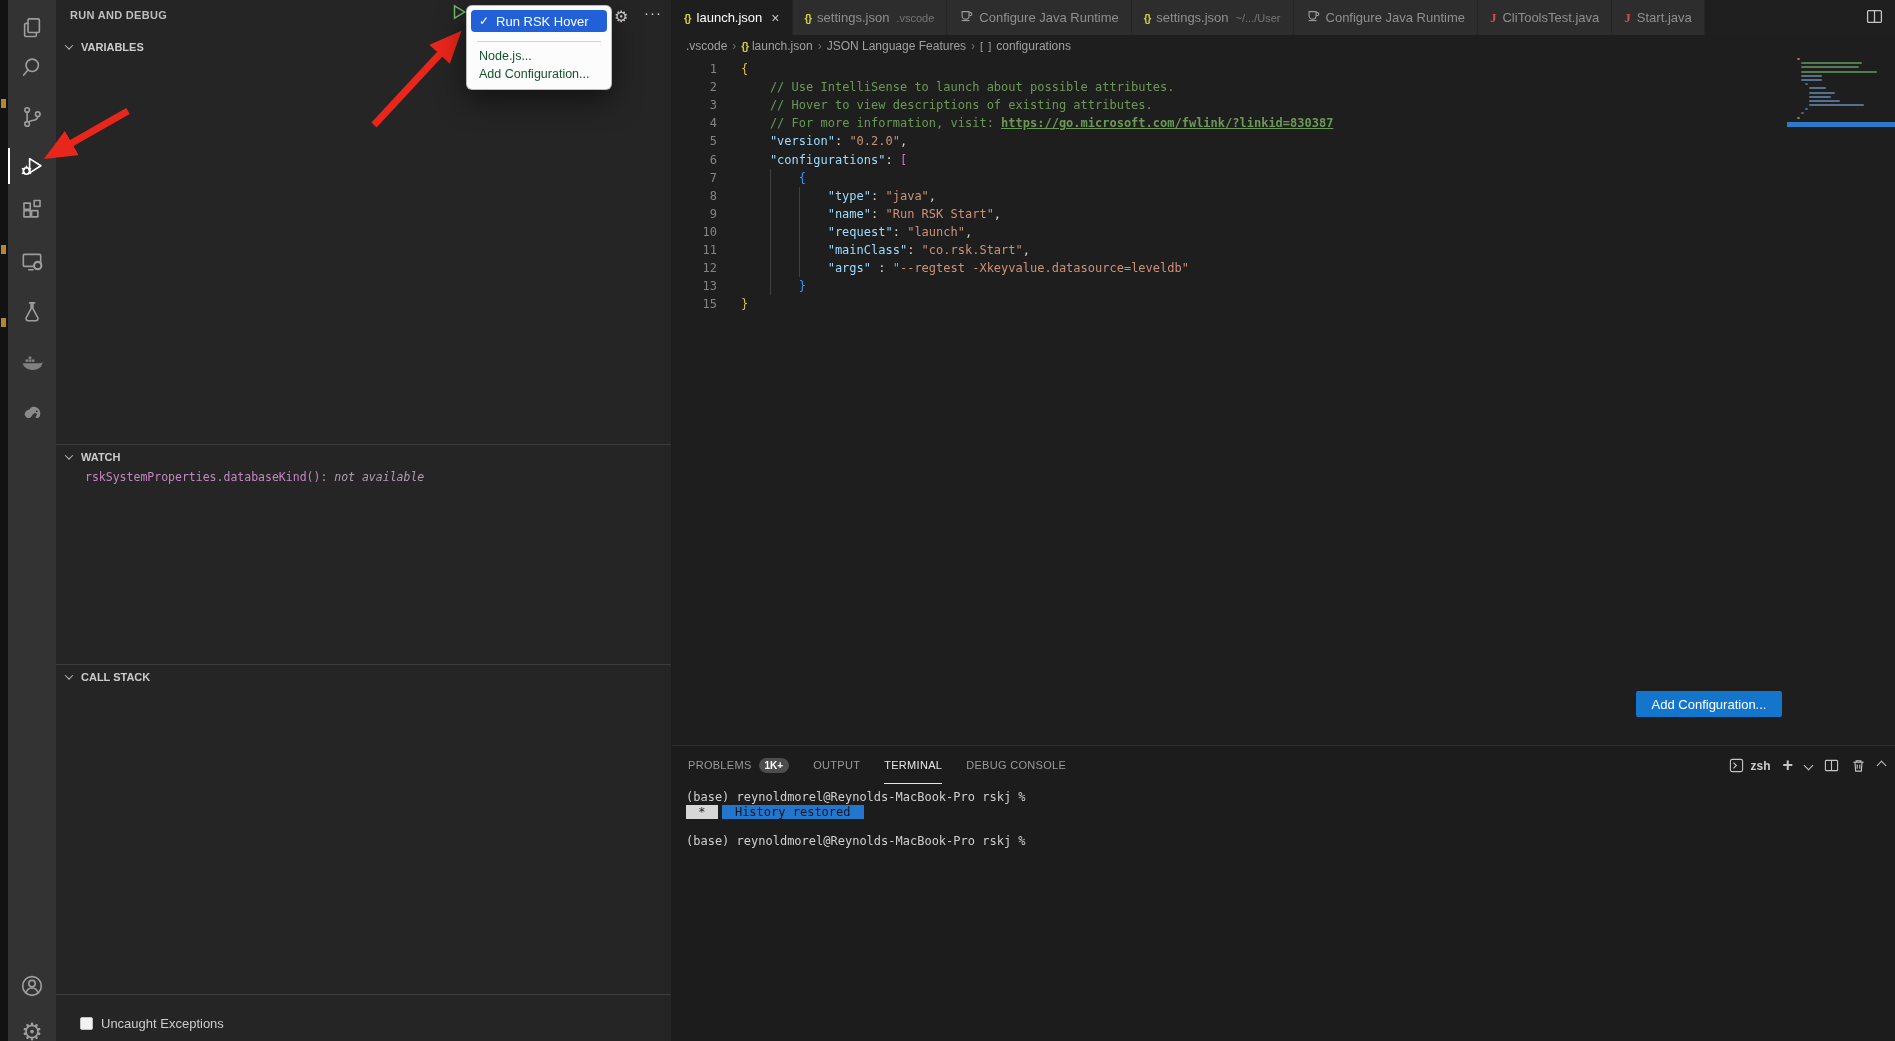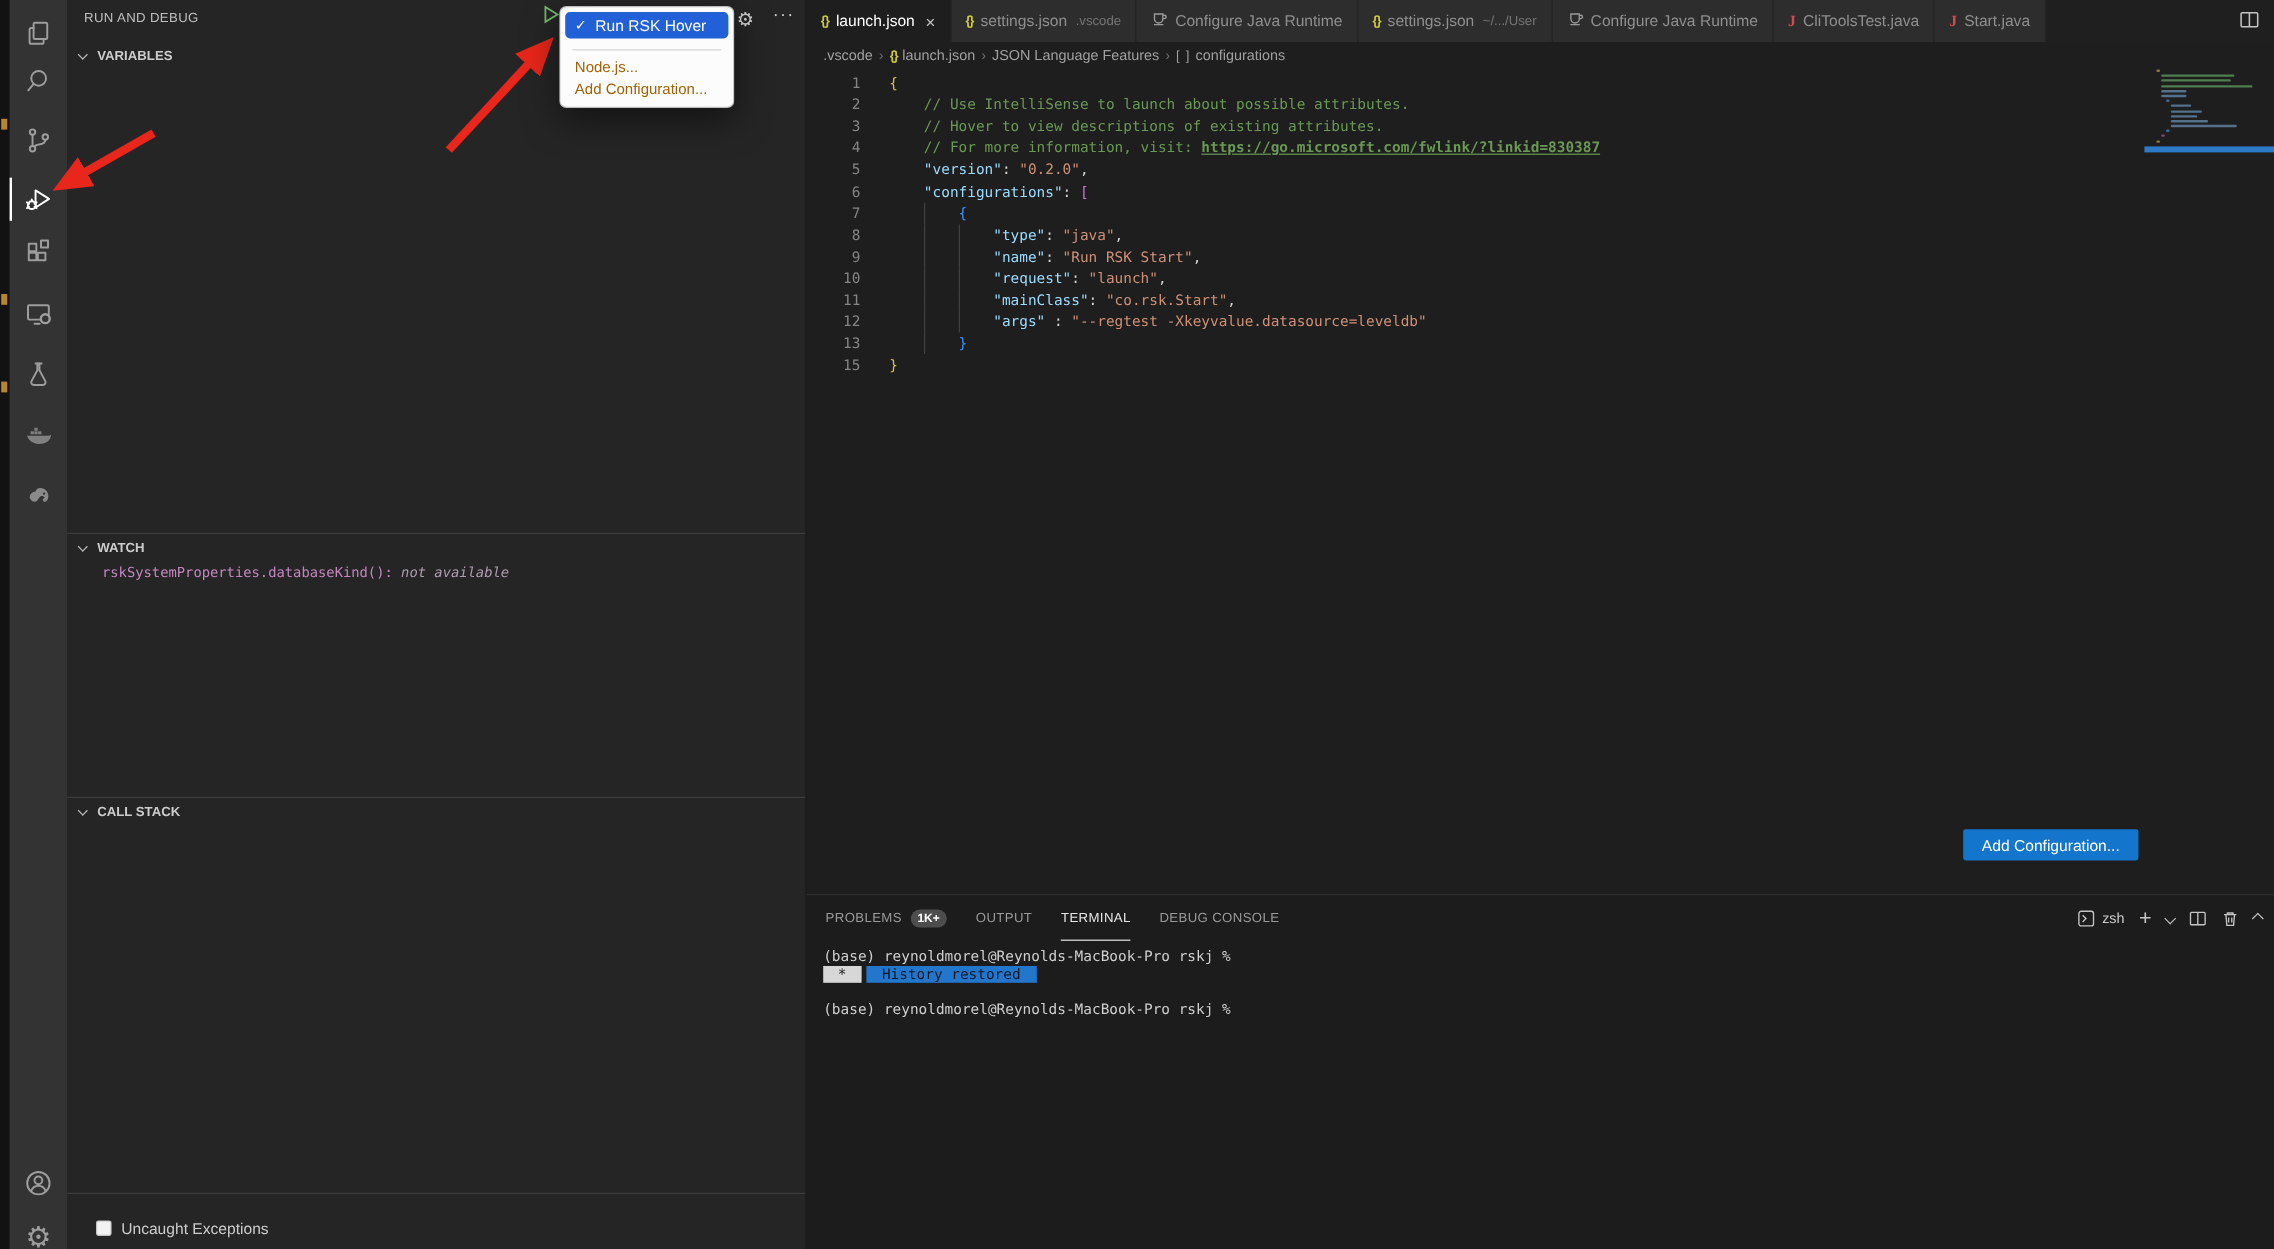--- a/index.html
+++ b/index.html
@@ -14,21 +14,21 @@
   .activity-bar { position:absolute; left:8px; top:0; width:48px; height:100%; background:#333333; z-index:5; }
   .ab-item { position:absolute; left:0; width:48px; height:48px; display:flex; align-items:center; justify-content:center; color:#9d9d9d; cursor:pointer; }
   .ab-item.active { color:#ffffff; }
   .ab-item.active::before { content:""; position:absolute; left:0; top:6px; bottom:6px; width:2px; background:#ffffff; }
   .ab-item svg { width:26px; height:26px; stroke:currentColor; fill:none; stroke-width:1.5; stroke-linecap:round; stroke-linejoin:round; }
   .ab-gear { font-size:24px; line-height:1; }
 
   
   .sidebar { position:absolute; left:56px; top:0; width:616px; height:100%; background:#252526; z-index:4; border-right:1px solid #1b1b1b; }
   .sb-header { position:absolute; top:0; left:0; right:0; height:35px; }
-  .sb-title { position:absolute; left:14px; top:9px; font-size:11px; color:#bfbfbf; letter-spacing:.3px; }
+  .sb-title { position:absolute; left:14px; top:9px; font-size:11px; color:#bfbfbf; letter-spacing:.3px;font-weight:bold; }
   .sb-play { position:absolute; left:394px; top:3px; z-index:1; }
   .sb-gear { position:absolute; left:558px; top:7px; font-size:16px; color:#cfcfcf; cursor:pointer; }
   .sb-dots { position:absolute; left:588px; top:4px; font-size:15px; color:#cfcfcf; letter-spacing:1px; cursor:pointer; }
   .sb-section-header { position:absolute; left:0; right:0; height:22px; display:flex; align-items:center; padding-left:8px; font-size:11px; font-weight:bold; color:#cccccc; cursor:pointer; }
   .sb-sep { position:absolute; left:0; right:0; height:1px; background:#3c3c3c; }
   .chev { display:inline-block; width:6px; height:6px; border-right:1.4px solid #bbb; border-bottom:1.4px solid #bbb; transform:rotate(45deg) translate(-1px,-1px); margin-right:9px; margin-left:2px; }
   .watch-expr { position:absolute; left:29px; top:470px; font-family:"DejaVu Sans Mono", monospace; font-size:11.5px; color:#c586c0; white-space:pre; }
   .watch-expr i { color:#b09cb0; }
   .bp-row { position:absolute; left:24px; top:1016px; display:flex; align-items:center; font-size:13px; color:#cccccc; cursor:pointer; }
   .bp-check { width:13px; height:13px; background:#f2f2f2; border:1px solid #c2c2c2; border-radius:2px; margin-right:8px; }
@@ -77,37 +77,37 @@
 
   .add-config-btn { position:absolute; left:964px; top:635px; width:146px; height:26px; background:#1376cc; color:#ffffff; font-size:13px; border:none; border-radius:2px; cursor:pointer; font-family:"Liberation Sans", sans-serif; }
 
   
   .panel { position:absolute; left:0; right:0; bottom:0; height:296px; background:#1c1c1c; border-top:1px solid #2f2f2f; }
   .panel-tabs { position:absolute; top:0; left:0; height:38px; display:flex; align-items:center; padding-left:16px; }
   .ptab { display:flex; align-items:center; margin-right:24px; font-size:11px; color:#9a9a9a; letter-spacing:.3px; cursor:pointer; height:38px; }
   .ptab.active { color:#e7e7e7; border-bottom:1px solid #e7e7e7; }
   .pbadge { margin-left:7px; background:#4d4d4d; color:#ffffff; font-size:10px; border-radius:9px; padding:2px 6px; font-weight:bold; letter-spacing:0; }
   .panel-actions { position:absolute; top:10px; right:10px; display:flex; align-items:center; color:#c5c5c5; }
-  .panel-actions .pa { margin-left:12px; display:flex; align-items:flex-start; cursor:pointer; }
+  .panel-actions .pa { margin-left:12px; display:flex; align-items:flex-end; cursor:pointer;font-weight:bold; }
   .panel-actions svg { width:15px; height:15px; stroke:currentColor; fill:none; stroke-width:1.2; }
   .shell-label { font-size:12px; margin-left:6px; color:#cccccc; }
   .chev-dn, .chev-up { width:7px; height:7px; border-right:1.4px solid currentColor; border-bottom:1.4px solid currentColor; }
   .chev-dn { transform:rotate(45deg); } .chev-up { transform:rotate(-135deg); }
   .plus { font-size:18px; font-weight:300; line-height:1; }
 
   .terminal { position:absolute; top:44px; left:14px; right:10px; bottom:0; font-family:"DejaVu Sans Mono", monospace; font-size:12px; line-height:14.6px; color:#cfcfcf; white-space:pre; cursor:text; }
   .chip-gray { background:#d7d7d7; color:#1c1c1c; padding:0 5px; }
   .chip-blue { background:#2277cc; color:#101826; padding:0 6px; margin-left:4px; }
 
   
   .menu { position:absolute; left:466px; top:5px; width:146px; background:#fcfcfc; border-radius:6px; border:1px solid rgba(0,0,0,.25); box-shadow:0 10px 28px rgba(0,0,0,.5); z-index:50; padding:4px 0 6px 0; }
   .menu-item-selected { margin:0 4px; height:22px; background:#2160d6; border-radius:4px; color:#ffffff; font-size:13px; display:flex; align-items:center; padding:0 8px; cursor:pointer; }
   .menu-check { margin-right:7px; font-size:12px; }
   .menu-sep { height:1px; background:#d4d4d4; margin:9px 10px 5px 10px; }
-  .menu-item { height:18px; display:flex; align-items:center; padding:0 12px; font-size:12.5px; color:#a16207; cursor:pointer; }
+  .menu-item { height:18px; display:flex; align-items:center; padding:0 12px; font-size:12.5px; color:#14532d; cursor:pointer; }
 
   .arrows { position:absolute; left:0; top:0; z-index:40; pointer-events:none; }
 </style>
 </head>
 <body>
 
 <div class="app">
 
   <div class="edge-strip">
     <div class="edge-mark" style="top:99px"></div>

